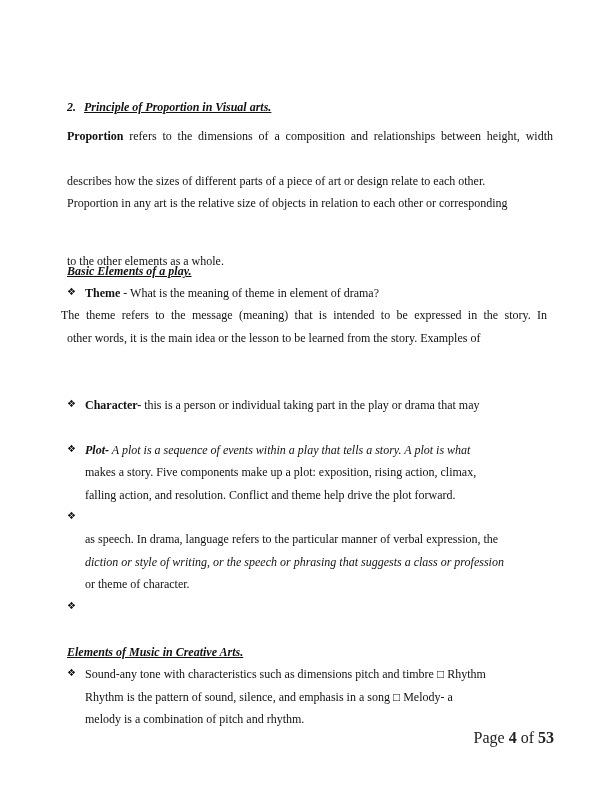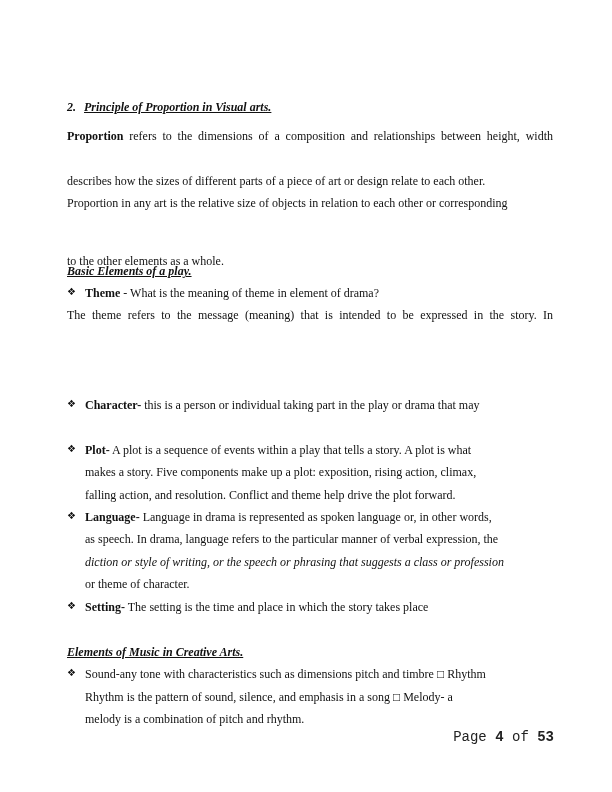--- a/index.html
+++ b/index.html
@@ -5,21 +5,21 @@
   html, body { margin: 0; padding: 0; background: #ffffff; }
   body { width: 612px; height: 792px; position: relative; overflow: hidden;
          font-family: "Liberation Serif", serif; color: #111; font-size: 12px; }
   .page { position: absolute; left: 0; top: 0; width: 612px; height: 792px; }
   .heading { font-weight: bold; font-style: italic; text-decoration: underline; font-size: 12px; }
   .num { font-weight: bold; font-style: italic; margin-right: 8px; }
   .line { position: absolute; white-space: nowrap; font-size: 12px; line-height: 14px; }
   .just { text-align: justify; text-align-last: justify; width: 486px; display: block; }
   .b { font-weight: bold; }
   .bullet { position: absolute; font-size: 10px; left: 67px; }
-  .footer { position: absolute; right: 58px; top: 729px; font-family: Liberation Mono, monospace; font-size: 14px; color: #222; }
+  .footer { position: absolute; right: 58px; top: 729px; font-family: Liberation Serif, serif; font-size: 16px; color: #222; }
   .footer b { font-weight: bold; }
 </style>
 </head>
 <body>
 
 <div class="page">
 
   <div class="line" style="left:67px; top:100px;">
     <span class="num">2.</span><span class="heading">Principle of Proportion in Visual arts.</span>
   </div>
@@ -30,48 +30,43 @@
   <div class="line" style="left:67px; top:174px;">describes how the sizes of different parts of a piece of art or design relate to each other.</div>
   <div class="line" style="left:67px; top:196px;">Proportion in any art is the relative size of objects in relation to each other or corresponding</div>
   <div class="line" style="left:67px; top:208px;margin-top:46px;">to the other elements as a whole.</div>
 
   <div class="line heading" style="left:67px; top:264px;">Basic Elements of a play.</div>
 
   <span class="bullet" style="top:286px;">❖</span>
   <div class="line" style="left:85px; top:286px;">
     <span class="b">Theme</span><span> - What is the meaning of theme in element of drama?</span>
   </div>
-  <div class="line" style="left:67px; top:308px; width:486px;">
+  <div class="line" style="left:61px; top:308px; width:486px;">
     <span class="just">The theme refers to the message (meaning) that is intended to be expressed in the story. In</span>
   </div>
+  <div class="line" style="left:67px; top:331px;">other words, it is the main idea or the lesson to be learned from the story. Examples of</div>
 
   <span class="bullet" style="top:398px;">❖</span>
   <div class="line" style="left:85px; top:398px;">
     <span class="b">Character-</span><span> this is a person or individual taking part in the play or drama that may</span>
   </div>
 
   <span class="bullet" style="top:443px;">❖</span>
-  <div class="line" style="left:85px; top:443px;">
+  <div class="line" style="left:85px; top:443px;font-style:italic;">
     <span class="b">Plot-</span><span> A plot is a sequence of events within a play that tells a story. A plot is what</span>
   </div>
   <div class="line" style="left:85px; top:465px;">makes a story. Five components make up a plot: exposition, rising action, climax,</div>
   <div class="line" style="left:85px; top:488px;">falling action, and resolution. Conflict and theme help drive the plot forward.</div>
 
   <span class="bullet" style="top:510px;">❖</span>
-  <div class="line" style="left:85px; top:510px;">
-    <span class="b">Language-</span><span> Language in drama is represented as spoken language or, in other words,</span>
-  </div>
   <div class="line" style="left:85px; top:532px;">as speech. In drama, language refers to the particular manner of verbal expression, the</div>
   <div class="line" style="left:85px; top:555px;font-style:italic;">diction or style of writing, or the speech or phrasing that suggests a class or profession</div>
   <div class="line" style="left:85px; top:577px;">or theme of character.</div>
 
   <span class="bullet" style="top:600px;">❖</span>
-  <div class="line" style="left:85px; top:600px;">
-    <span class="b">Setting-</span><span> The setting is the time and place in which the story takes place</span>
-  </div>
 
   <div class="line heading" style="left:67px; top:645px;">Elements of Music in Creative Arts.</div>
   <span class="bullet" style="top:667px;">❖</span>
   <div class="line" style="left:85px; top:667px;">Sound-any tone with characteristics such as dimensions pitch and timbre □ Rhythm</div>
   <div class="line" style="left:85px; top:690px;">Rhythm is the pattern of sound, silence, and emphasis in a song □ Melody- a</div>
   <div class="line" style="left:85px; top:712px;">melody is a combination of pitch and rhythm.</div>
 
   <div class="footer">
     <span>Page </span><b>4</b><span> of </span><b>53</b>
   </div>

